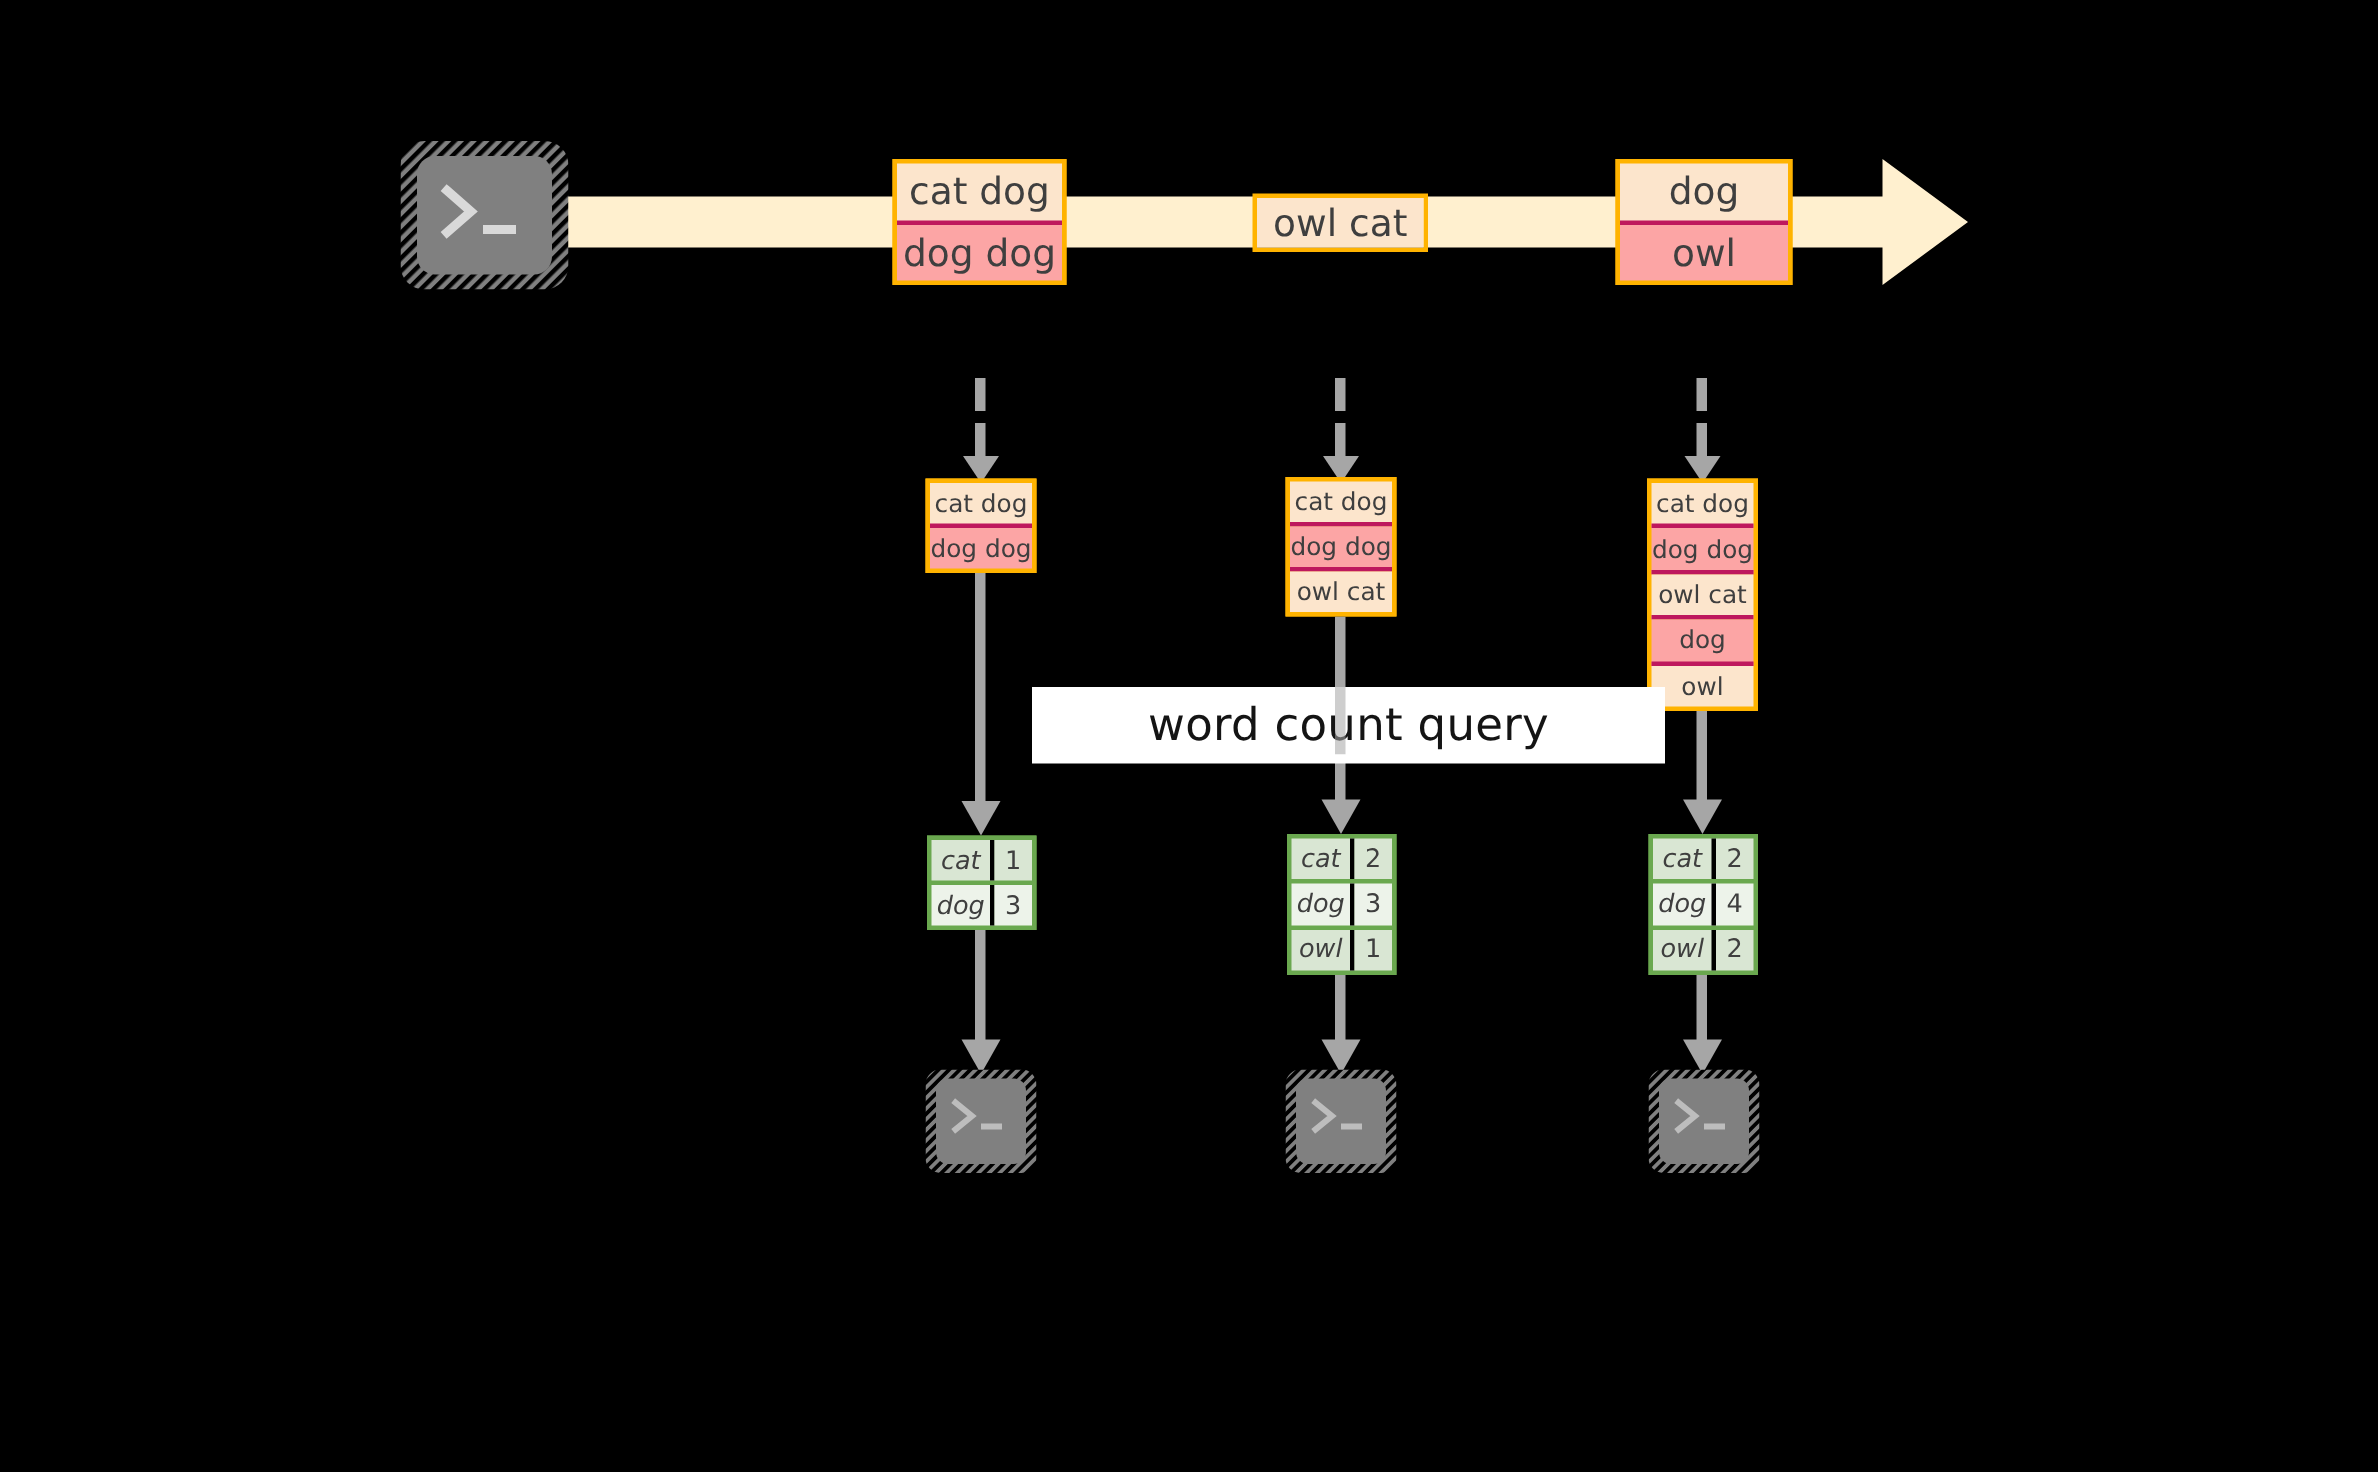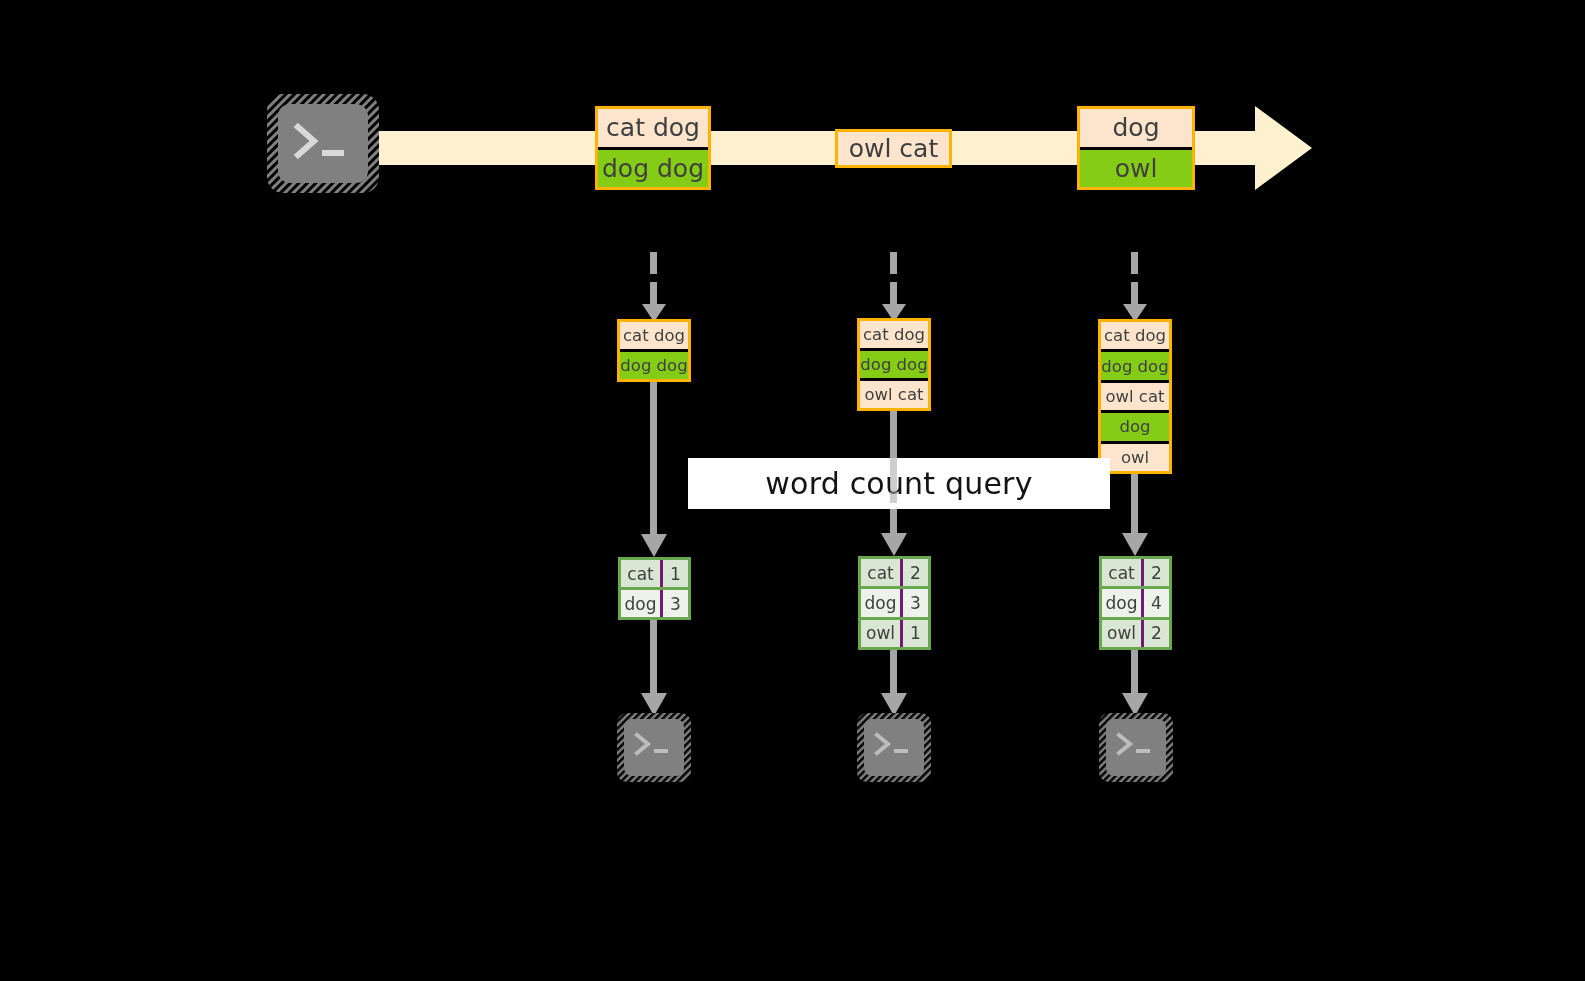--- a/index.html
+++ b/index.html
@@ -12,38 +12,38 @@
 
   
   .term{position:absolute;box-sizing:border-box;}
   .term .hatch{position:absolute;left:0;top:0;width:100%;height:100%;}
 
   
   .obox{position:absolute;box-sizing:border-box;border:3px solid #FFB300;
         background:#FFB300;display:flex;flex-direction:column;}
   .ocell{box-sizing:border-box;flex:1 1 auto;display:flex;align-items:center;
          justify-content:center;color:#3f3f3f;white-space:nowrap;
-         border-bottom:3px solid #000000;}
+         border-bottom:3px solid #be185d;}
   .ocell:last-child{border-bottom:none;}
   .ocell.d{background:#FCE5CC;}
-  .ocell.l{background:#84cc16;}
+  .ocell.l{background:#fca5a5;}
 
   
   .obox.big .ocell{font-size:25px;}
   
   .obox.sm .ocell{font-size:16.5px;}
 
   
   .gbox{position:absolute;box-sizing:border-box;border:3px solid #6AA84F;
         background:#6AA84F;display:flex;flex-direction:column;}
   .grow{flex:1 1 auto;display:flex;border-bottom:3px solid #6AA84F;}
   .grow:last-child{border-bottom:none;}
   .gword,.gcnt{box-sizing:border-box;display:flex;align-items:center;
         justify-content:center;color:#3f3f3f;font-size:17px;white-space:nowrap;}
-  .gword{flex:0 0 auto;border-right:3px solid #701a75;}
+  .gword{flex:0 0 auto;border-right:3px solid #000000;font-style:italic;}
   .gcnt{flex:1 1 auto;}
   .grow.d .gword,.grow.d .gcnt{background:#D9E6D3;}
   .grow.l .gword,.grow.l .gcnt{background:#EDF3EA;}
 
   
   .garrow{position:absolute;}
 
   
   .banner{position:absolute;left:688px;top:458px;width:422px;height:51px;
           background:#FFFFFF;display:flex;align-items:center;

